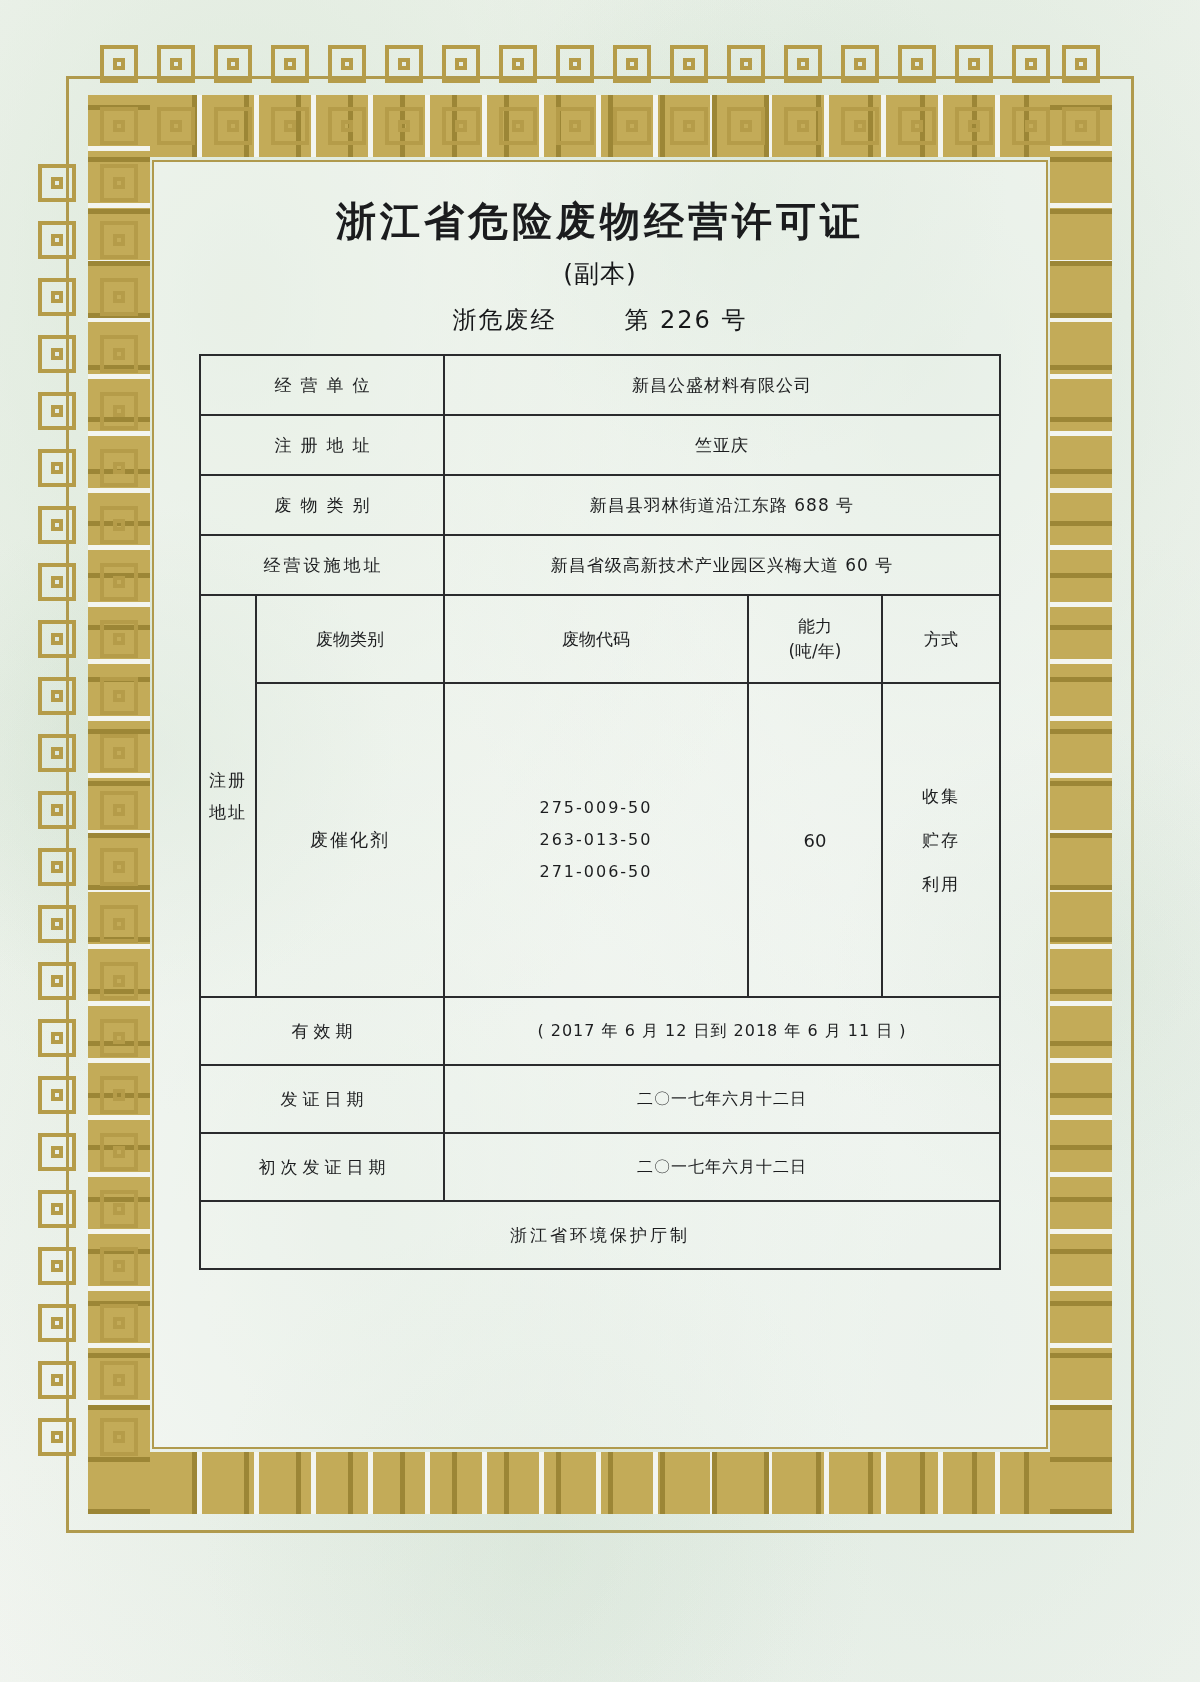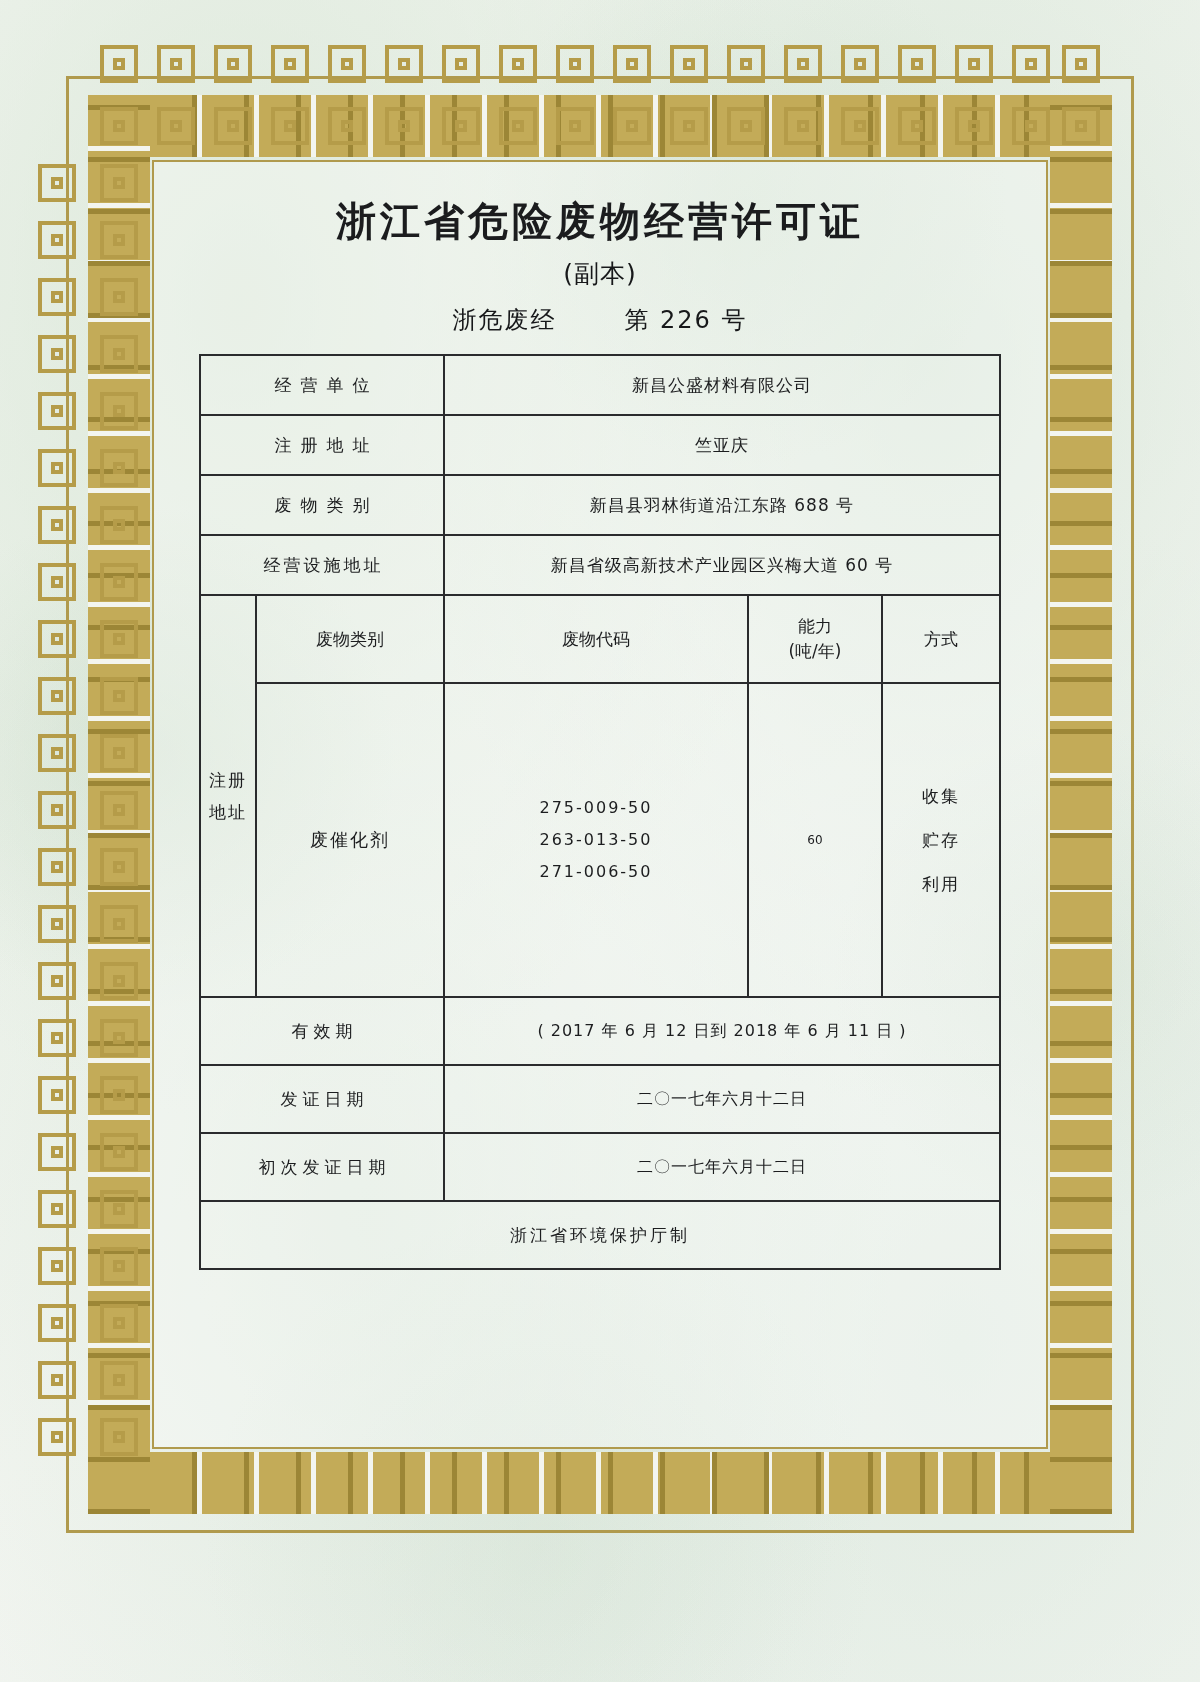--- a/index.html
+++ b/index.html
@@ -191,21 +191,21 @@
   .cap-head div { line-height: 1.5; text-align: center; }
   .code-cell {
     font-family: "DejaVu Sans Mono", monospace;
     font-size: 16px;
     letter-spacing: 2px;
     line-height: 2.0;
   }
   .big-row td { height: 300px; }
   .cat-cell { font-size: 18px; letter-spacing: 2px; }
   .method-cell { font-size: 17px; letter-spacing: 2px; line-height: 2.6; }
-  .amount-cell { font-family: "DejaVu Sans Mono", monospace; font-size: 12px; }
+  .amount-cell { font-family: "DejaVu Sans Mono", monospace; font-size: 18px; }
   .row-label { height: 54px; font-size: 17px; letter-spacing: 5px; text-indent: 5px; }
   .date-val { font-size: 16px; letter-spacing: 1px; }
   .footer-cell {
     height: 54px;
     font-size: 17px;
     letter-spacing: 3px;
   }
 
   
   .seal {

